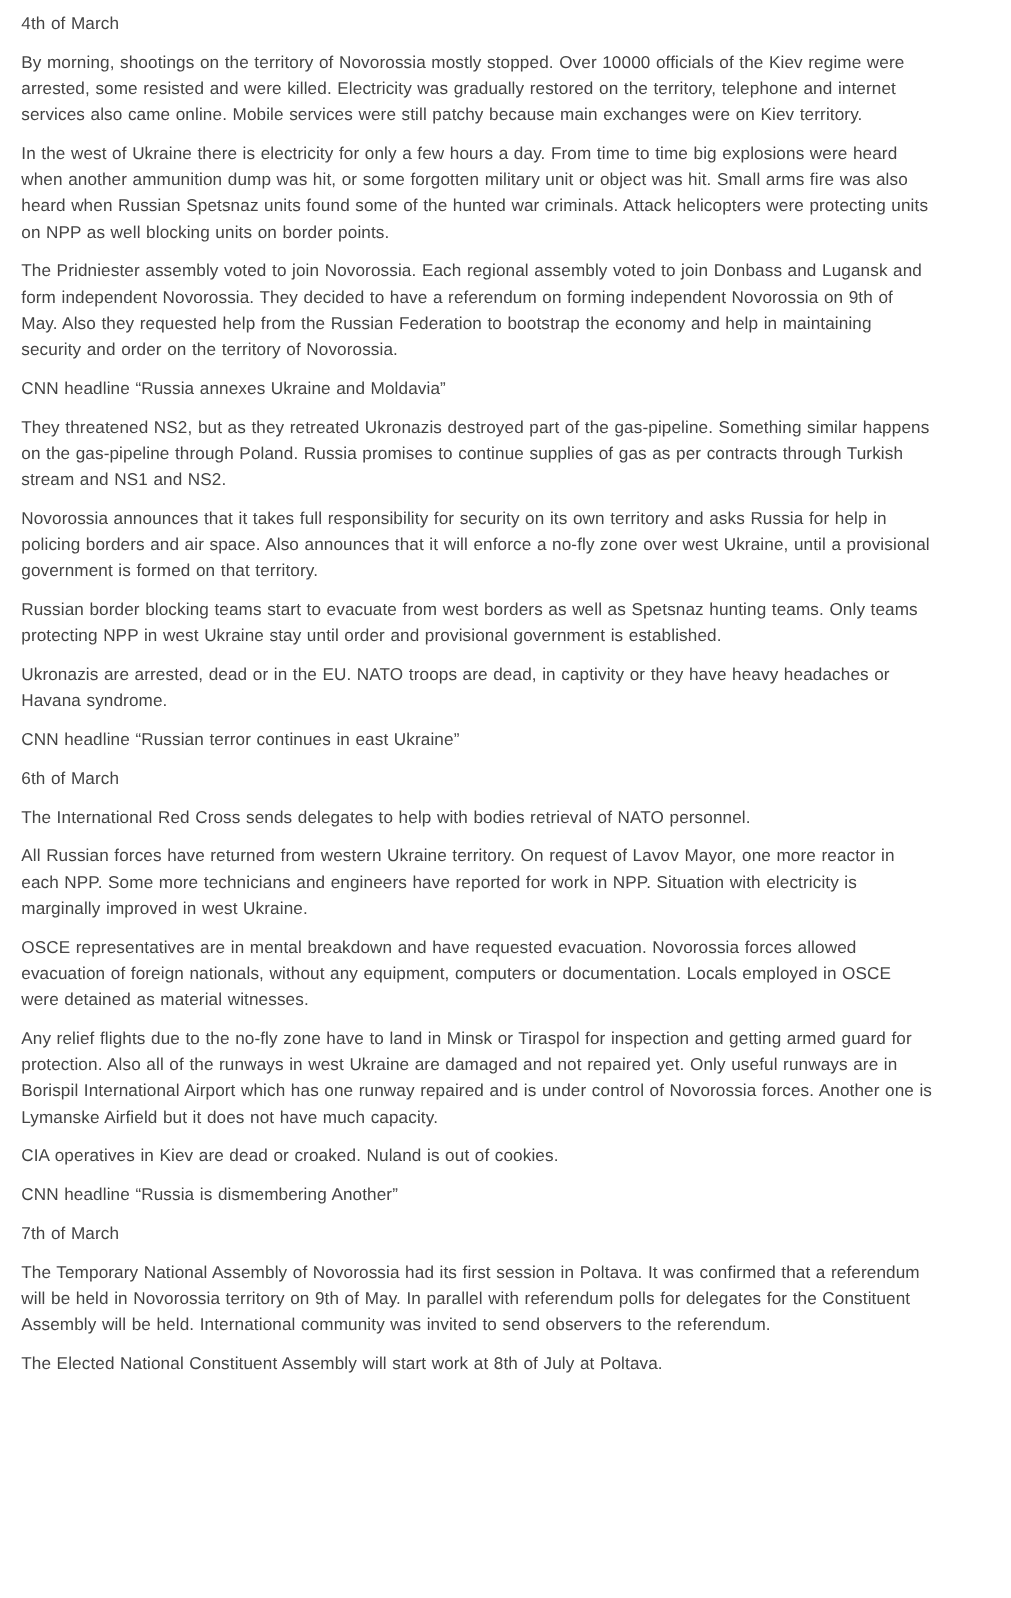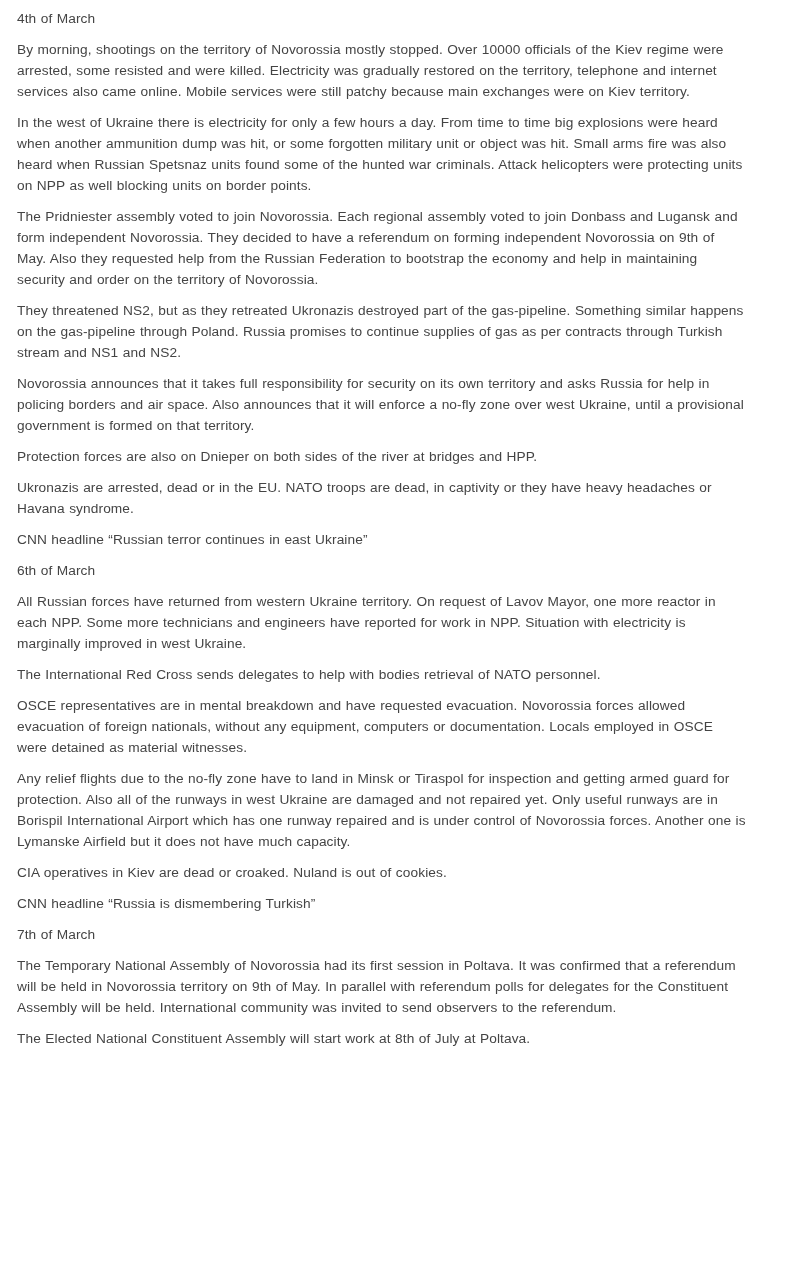--- a/index.html
+++ b/index.html
@@ -31,28 +31,29 @@
   }
 </style>
 </head>
 <body>
 
 <div class="doc" id="doc-container">
     <p>4th of March</p>
     <p>By morning, shootings on the territory of Novorossia mostly stopped. Over 10000 officials of the Kiev regime were arrested, some resisted and were killed. Electricity was gradually restored on the territory, telephone and internet services also came online. Mobile services were still patchy because main exchanges were on Kiev territory.</p>
     <p>In the west of Ukraine there is electricity for only a few hours a day. From time to time big explosions were heard when another ammunition dump was hit, or some forgotten military unit or object was hit. Small arms fire was also heard when Russian Spetsnaz units found some of the hunted war criminals. Attack helicopters were protecting units on NPP as well blocking units on border points.</p>
     <p>The Pridniester assembly voted to join Novorossia. Each regional assembly voted to join Donbass and Lugansk and form independent Novorossia. They decided to have a referendum on forming independent Novorossia on 9th of May. Also they requested help from the Russian Federation to bootstrap the economy and help in maintaining security and order on the territory of Novorossia.</p>
+    <p>CNN headline “Russia annexes Ukraine and Moldavia”</p>
     <p>They threatened NS2, but as they retreated Ukronazis destroyed part of the gas-pipeline. Something similar happens on the gas-pipeline through Poland. Russia promises to continue supplies of gas as per contracts through Turkish stream and NS1 and NS2.</p>
     <p>Novorossia announces that it takes full responsibility for security on its own territory and asks Russia for help in policing borders and air space. Also announces that it will enforce a no-fly zone over west Ukraine, until a provisional government is formed on that territory.</p>
-    <p>Protection forces are also on Dnieper on both sides of the river at bridges and HPP.</p>
+    <p>Russian border blocking teams start to evacuate from west borders as well as Spetsnaz hunting teams. Only teams protecting NPP in west Ukraine stay until order and provisional government is established.</p>
     <p>Ukronazis are arrested, dead or in the EU. NATO troops are dead, in captivity or they have heavy headaches or Havana syndrome.</p>
     <p>CNN headline “Russian terror continues in east Ukraine”</p>
     <p>6th of March</p>
+    <p>The International Red Cross sends delegates to help with bodies retrieval of NATO personnel.</p>
     <p>All Russian forces have returned from western Ukraine territory. On request of Lavov Mayor, one more reactor in each NPP. Some more technicians and engineers have reported for work in NPP. Situation with electricity is marginally improved in west Ukraine.</p>
-    <p>The International Red Cross sends delegates to help with bodies retrieval of NATO personnel.</p>
     <p>OSCE representatives are in mental breakdown and have requested evacuation. Novorossia forces allowed evacuation of foreign nationals, without any equipment, computers or documentation. Locals employed in OSCE were detained as material witnesses.</p>
     <p>Any relief flights due to the no-fly zone have to land in Minsk or Tiraspol for inspection and getting armed guard for protection. Also all of the runways in west Ukraine are damaged and not repaired yet. Only useful runways are in Borispil International Airport which has one runway repaired and is under control of Novorossia forces. Another one is Lymanske Airfield but it does not have much capacity.</p>
     <p>CIA operatives in Kiev are dead or croaked. Nuland is out of cookies.</p>
-    <p>CNN headline “Russia is dismembering Turkish”</p>
+    <p>CNN headline “Russia is dismembering Another”</p>
     <p>7th of March</p>
     <p>The Temporary National Assembly of Novorossia had its first session in Poltava. It was confirmed that a referendum will be held in Novorossia territory on 9th of May. In parallel with referendum polls for delegates for the Constituent Assembly will be held. International community was invited to send observers to the referendum.</p>
     <p>The Elected National Constituent Assembly will start work at 8th of July at Poltava.</p>
   </div>
 
 </body></html>

